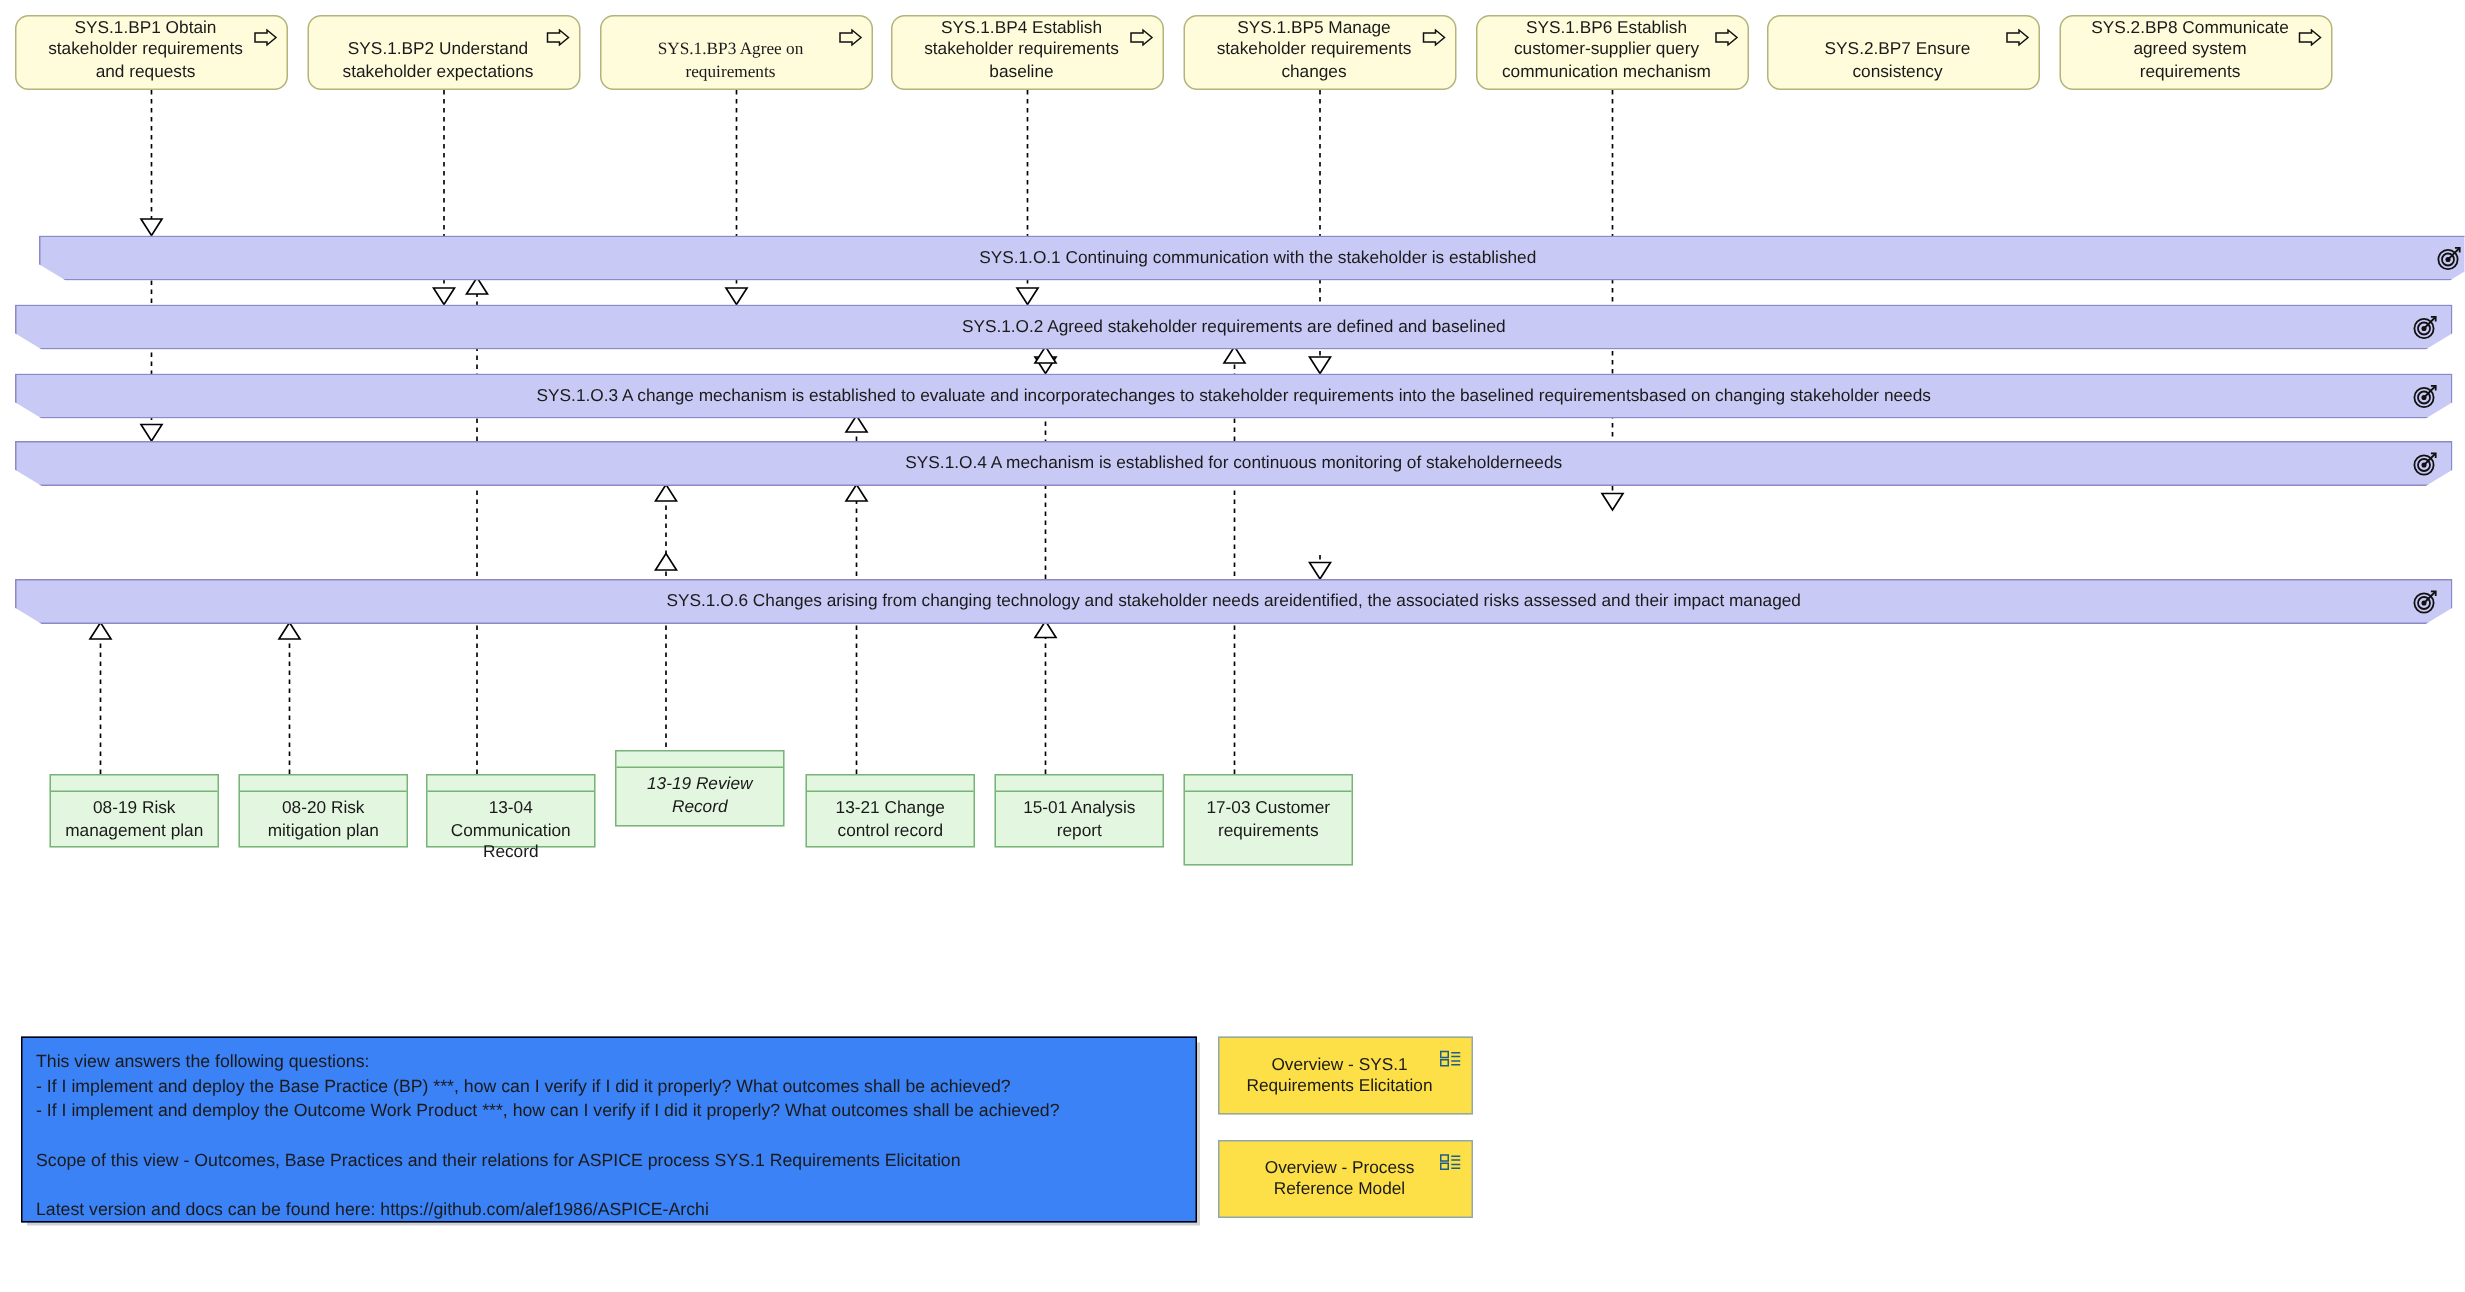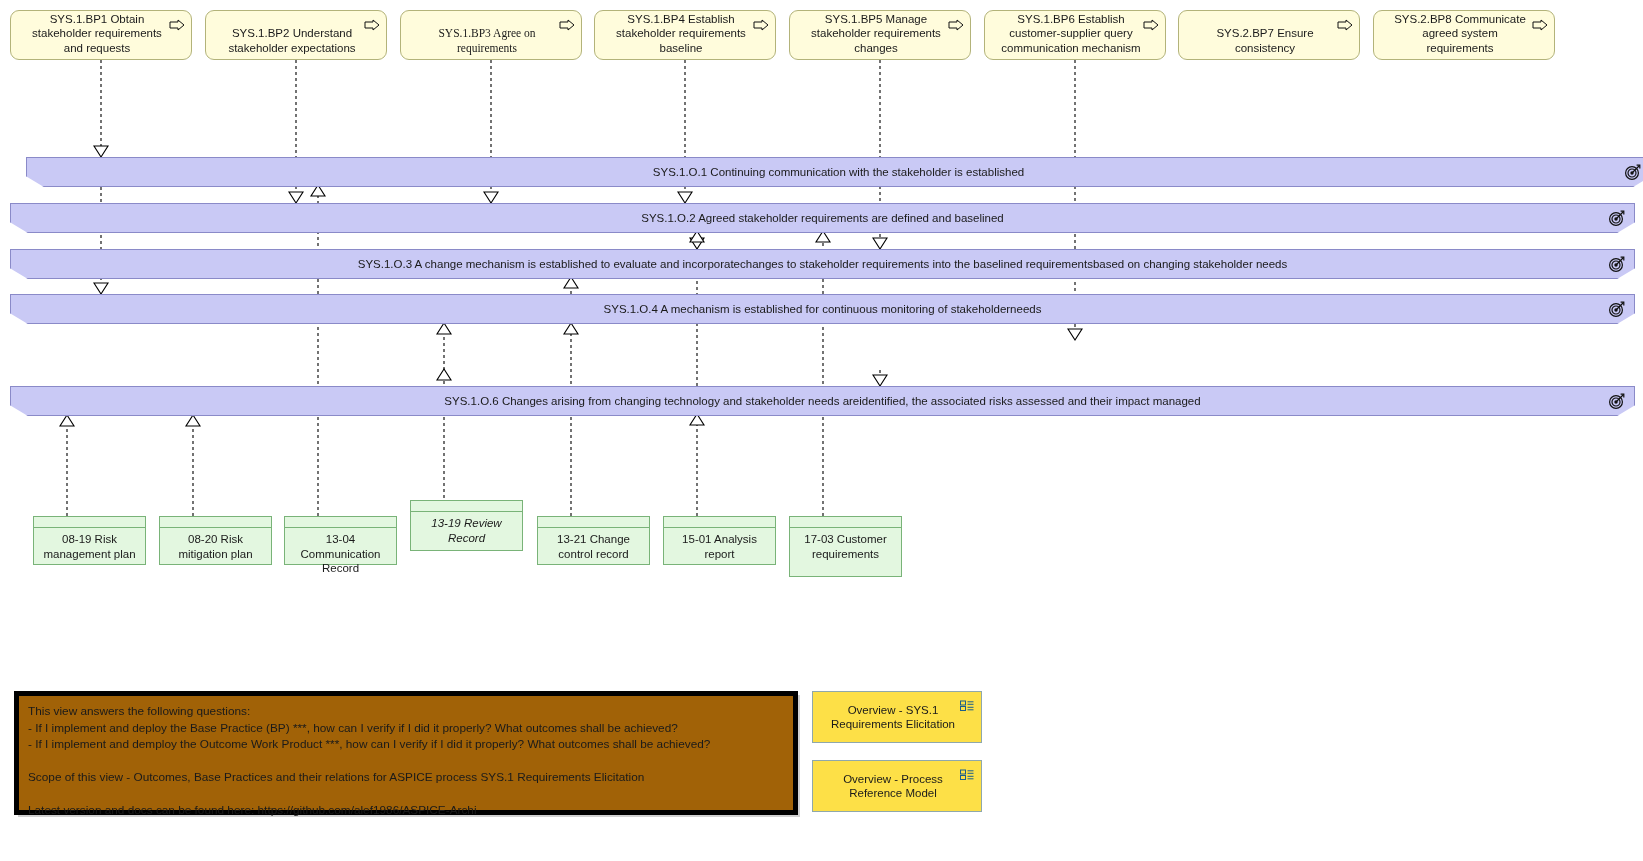--- a/index.html
+++ b/index.html
@@ -116,22 +116,22 @@
   }
 
   
   .note-box {
     position: absolute;
     left: 14px;
     top: 691px;
     width: 784px;
     height: 124px;
     box-sizing: border-box;
-    background: #a16207;
-    border: 5px solid #000000;
+    background: #3b82f6;
+    border: 1px solid #000000;
     box-shadow: 3px 3px 0 -1px rgba(0,0,0,0.18);
     font-size: 11.8px;
     line-height: 16.5px;
     color: #1a1a1a;
     padding: 7px 9px;
     white-space: pre-wrap;
     z-index: 5;
   }
 
   

